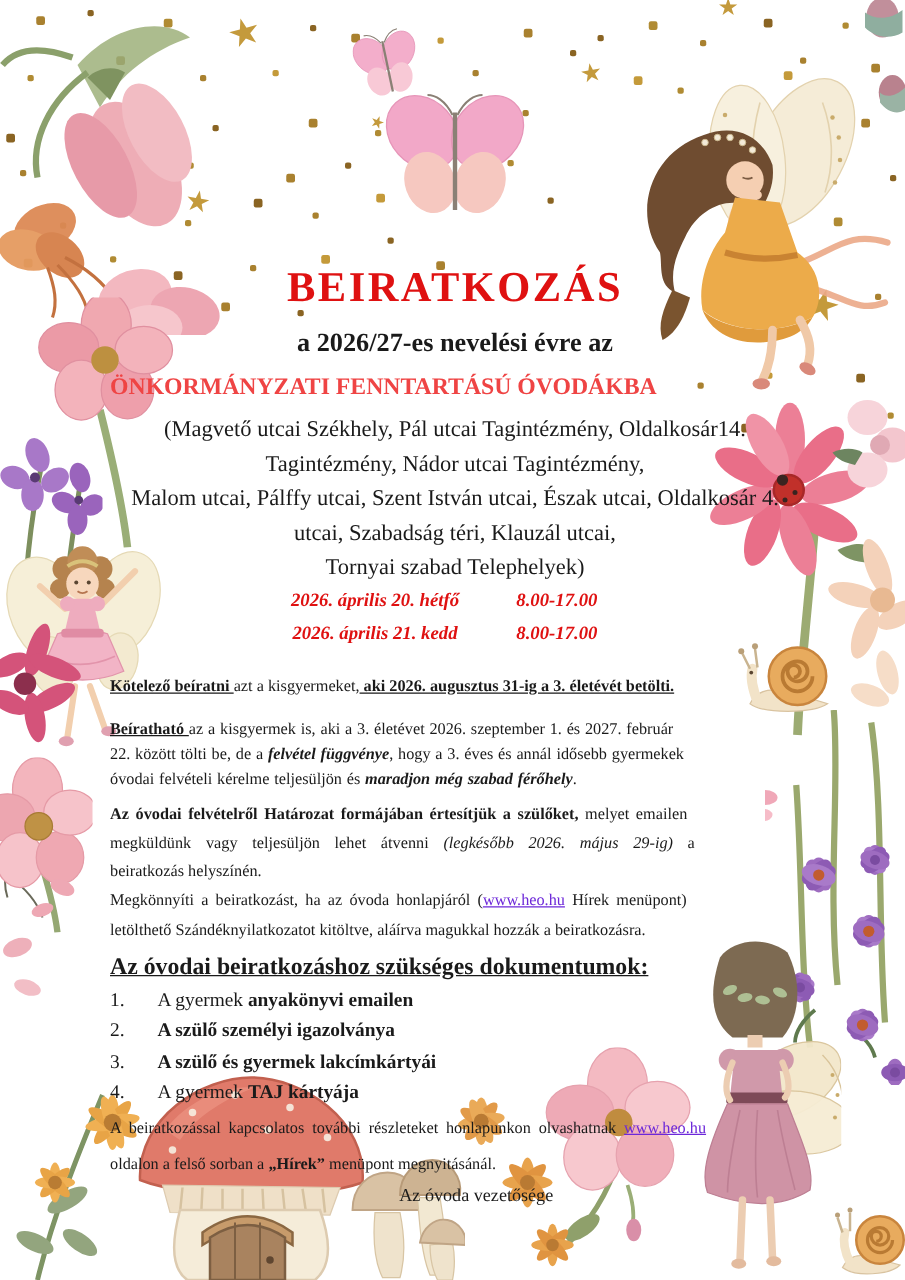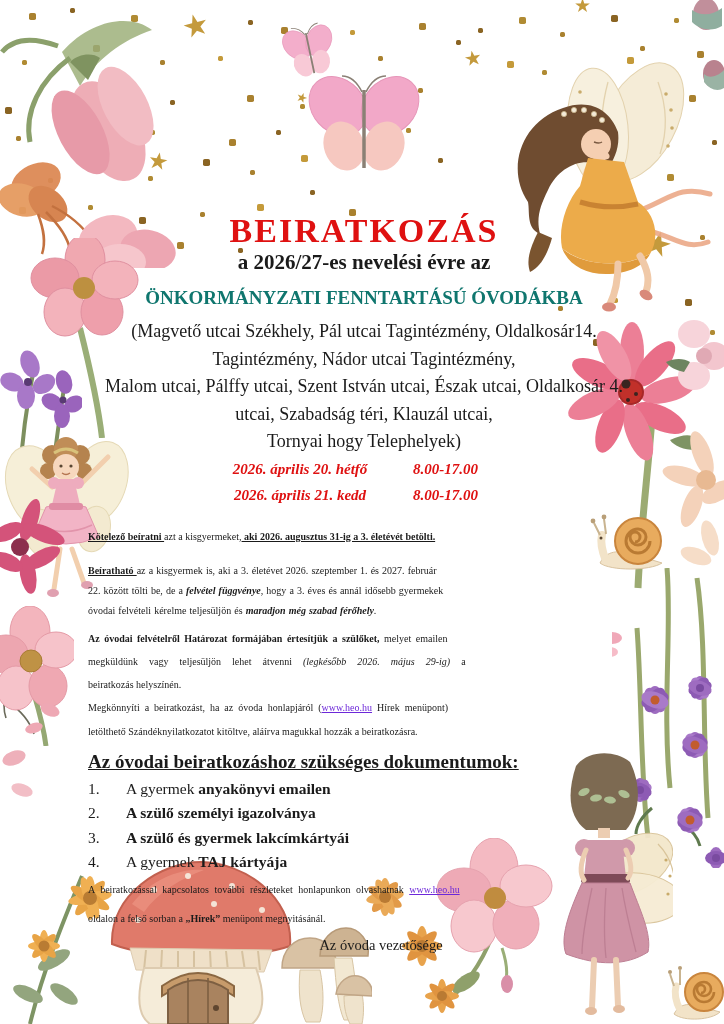--- a/index.html
+++ b/index.html
@@ -1,33 +1,33 @@
 <!DOCTYPE html>
 <html><head>
 <meta charset="utf-8">
 <style>
   html,body{margin:0;padding:0;}
   .page{position:relative;width:724px;height:1024px;background:#ffffff;overflow:hidden;
         font-family:"Liberation Serif","DejaVu Serif",serif;color:#1a1a1a;}
   .deco{position:absolute;z-index:1;pointer-events:none;}
   .content{position:absolute;inset:0;z-index:3;padding:0 84px 0 88px;}
   .title{margin-top:212px;text-align:center;font-size:34px;font-weight:700;letter-spacing:2px;color:#df1111;}
-  .subtitle{text-align:center;font-size:21px;font-weight:700;}
-  .section-heading{margin-top:12px;text-align:center;font-size:19px;font-weight:700;color:#0f766e;}
+  .subtitle{margin-top:12px;text-align:center;font-size:21px;font-weight:700;}
+  .section-heading{margin-top:12px;font-size:19px;font-weight:700;color:#ef4444;}
   .locations{margin-top:9px;text-align:center;font-size:18px;line-height:27.5px;}
   .schedule{color:#df1111;font-weight:700;font-style:italic;font-size:15px;}
   .sch-row{display:flex;justify-content:center;gap:18px;line-height:26px;}
   .sch-date{width:190px;text-align:center;}
   .sch-time{width:110px;text-align:left;}
   .p-mandatory{margin-top:18px;font-size:15.3px;line-height:22px;white-space:nowrap;}
   .bu{font-weight:700;text-decoration:underline;}
   .bi{font-weight:700;font-style:italic;}
   .b{font-weight:700;}
   .i{font-style:italic;}
-  .body-block{font-size:10px;}
+  .body-block{font-size:13px;}
   .p-eligible{margin-top:13px;line-height:20px;}
   .p-eligible .jline{word-spacing:0.6px;}
   .p-decision{margin-top:6px;line-height:23px;}
   .p-decision .l1{word-spacing:2px;}
   .p-decision .l2{word-spacing:8.5px;}
   .p-statement{margin-top:0px;line-height:24px;}
   .p-statement .l1{word-spacing:2.5px;}
   .doc-heading{margin-top:7px;font-size:19px;font-weight:700;text-decoration:underline;line-height:22px;}
   .doc-list{margin-top:4px;}
   .doc-item{display:flex;font-size:15.5px;line-height:24.5px;}
@@ -533,21 +533,21 @@
   </div>
 
   <div class="content">
     <div class="title">BEIRATKOZÁS</div>
     <div class="subtitle">a 2026/27-es nevelési évre az</div>
     <div class="section-heading">ÖNKORMÁNYZATI FENNTARTÁSÚ ÓVODÁKBA</div>
 
     <div class="locations">
       <div>(Magvető utcai Székhely, Pál utcai Tagintézmény, Oldalkosár14. Tagintézmény, Nádor utcai Tagintézmény,</div>
       <div>Malom utcai, Pálffy utcai, Szent István utcai, Észak utcai, Oldalkosár 4. utcai, Szabadság téri, Klauzál utcai,</div>
-      <div>Tornyai hogy Telephelyek)</div>
+      <div>Tornyai szabad Telephelyek)</div>
     </div>
 
     <div class="schedule">
       <div class="sch-row">
         <span class="sch-date">2026. április 20. hétfő</span>
         <span class="sch-time">8.00-17.00</span>
       </div>
       <div class="sch-row">
         <span class="sch-date">2026. április 21. kedd</span>
         <span class="sch-time">8.00-17.00</span>

